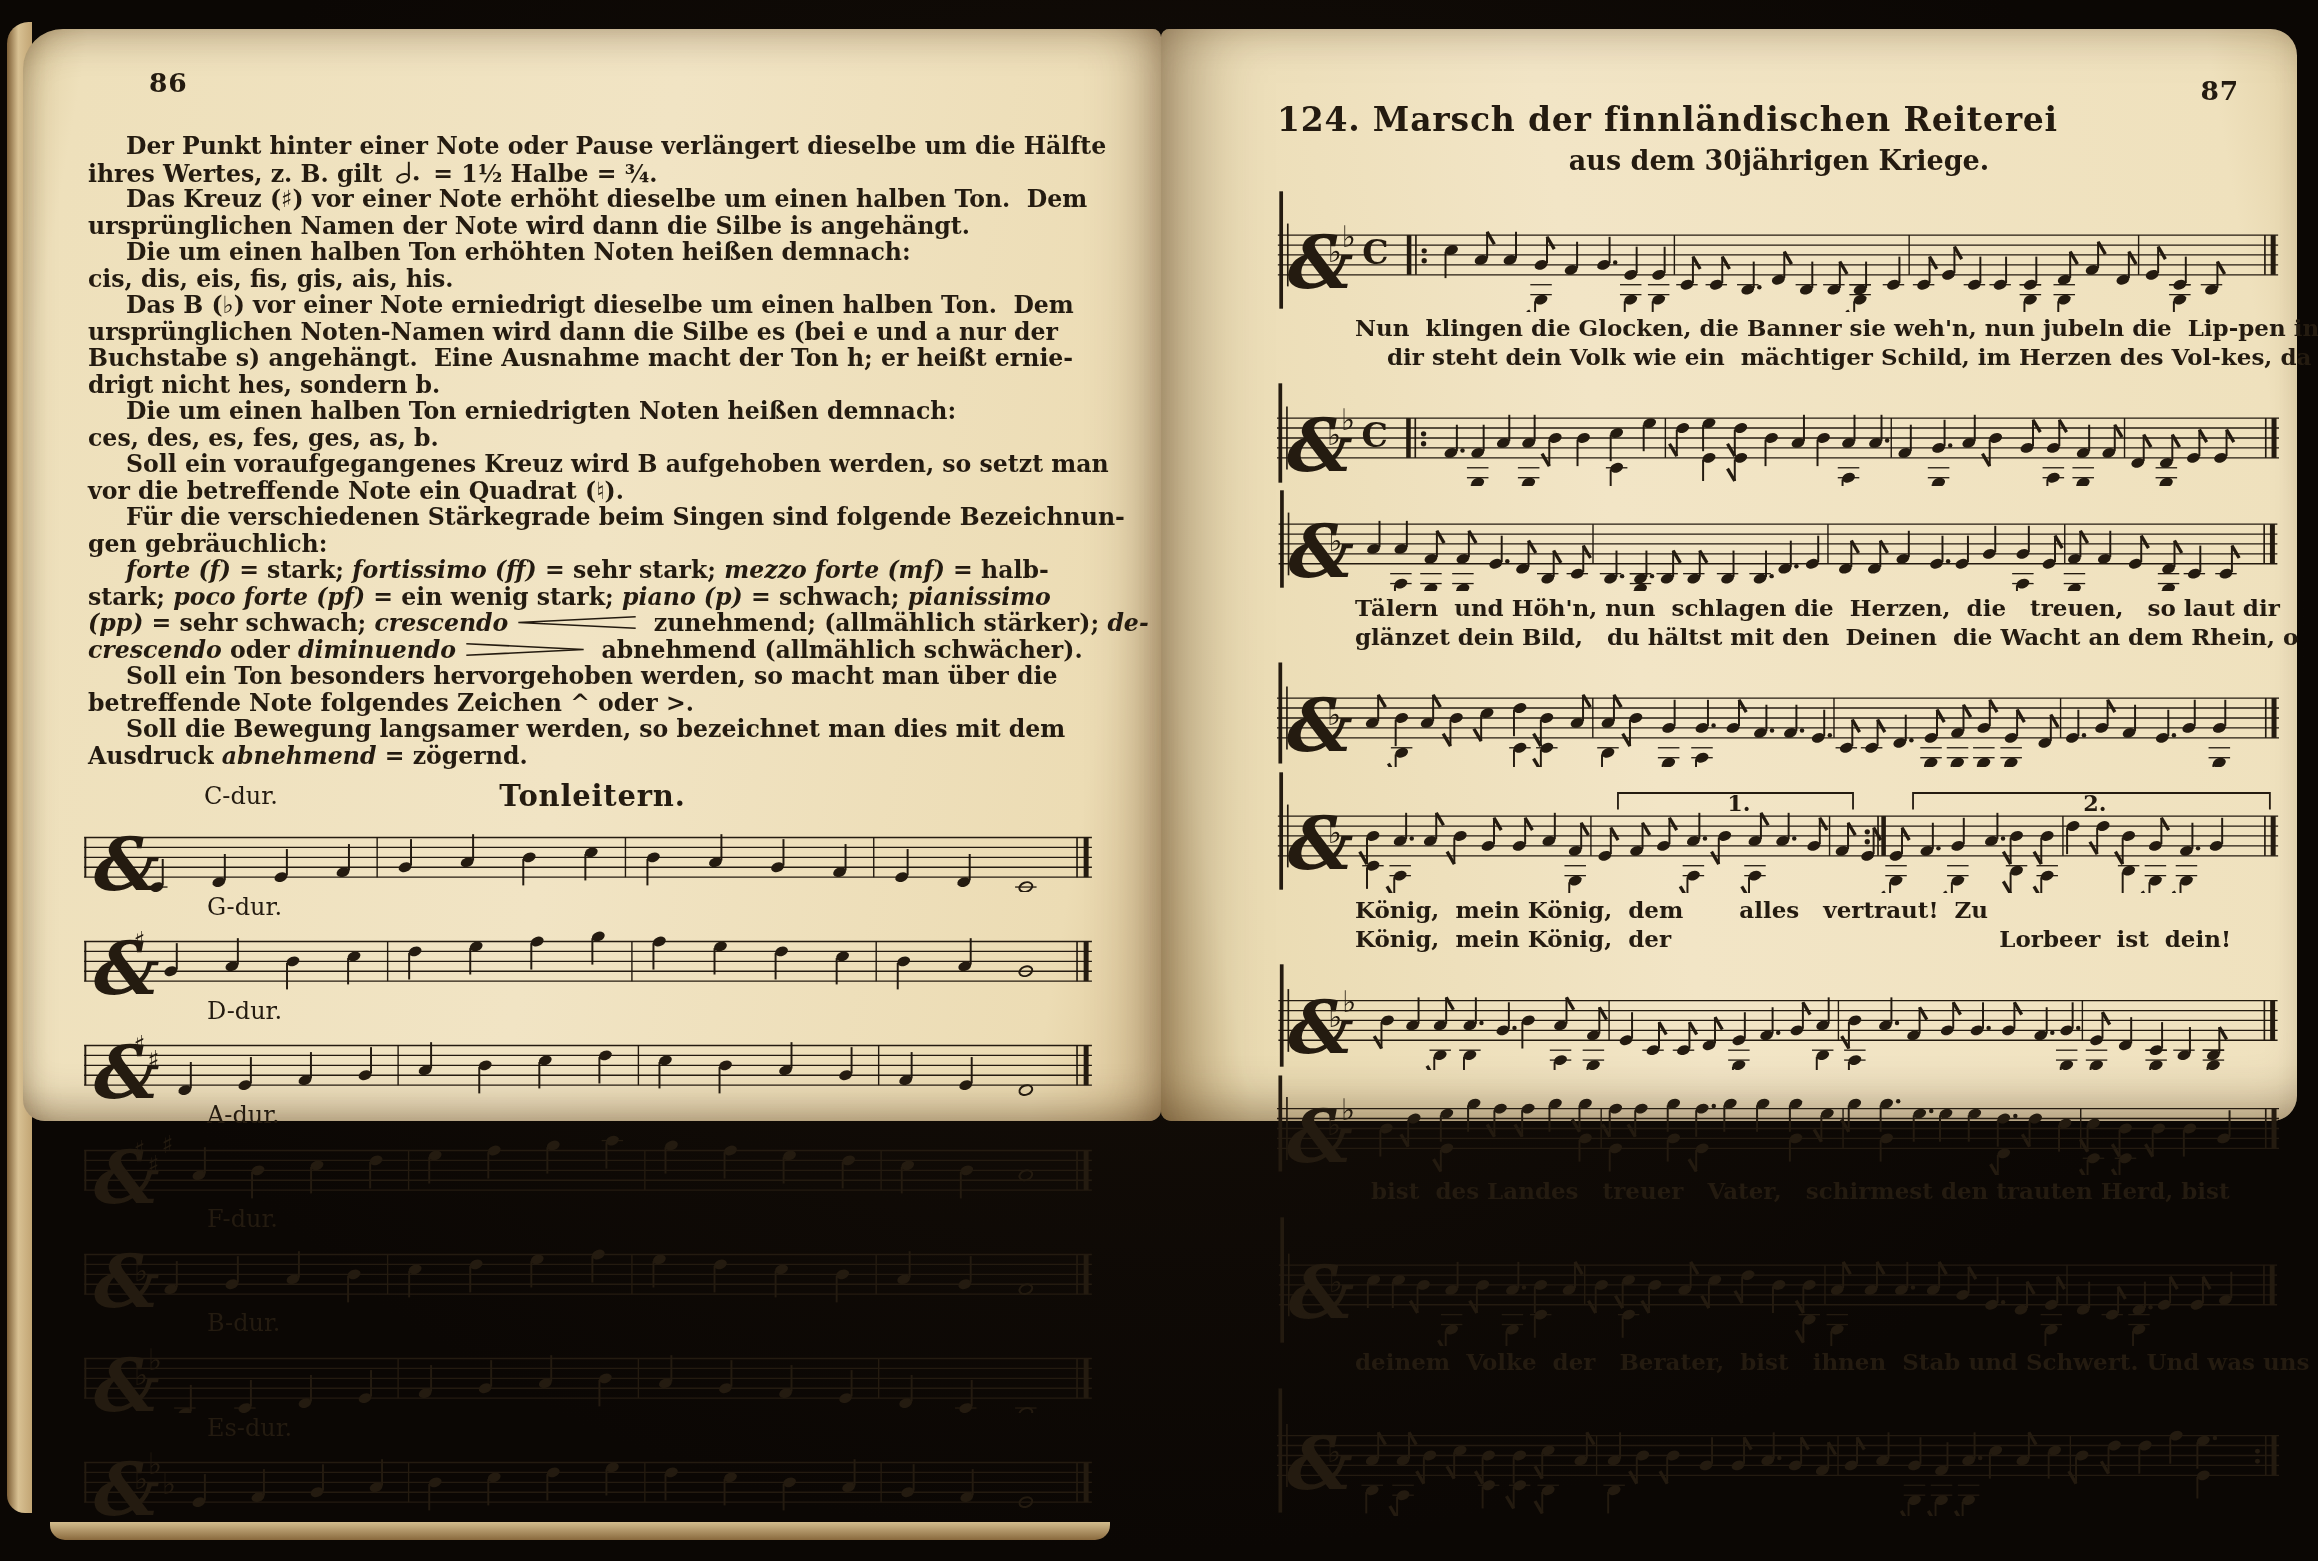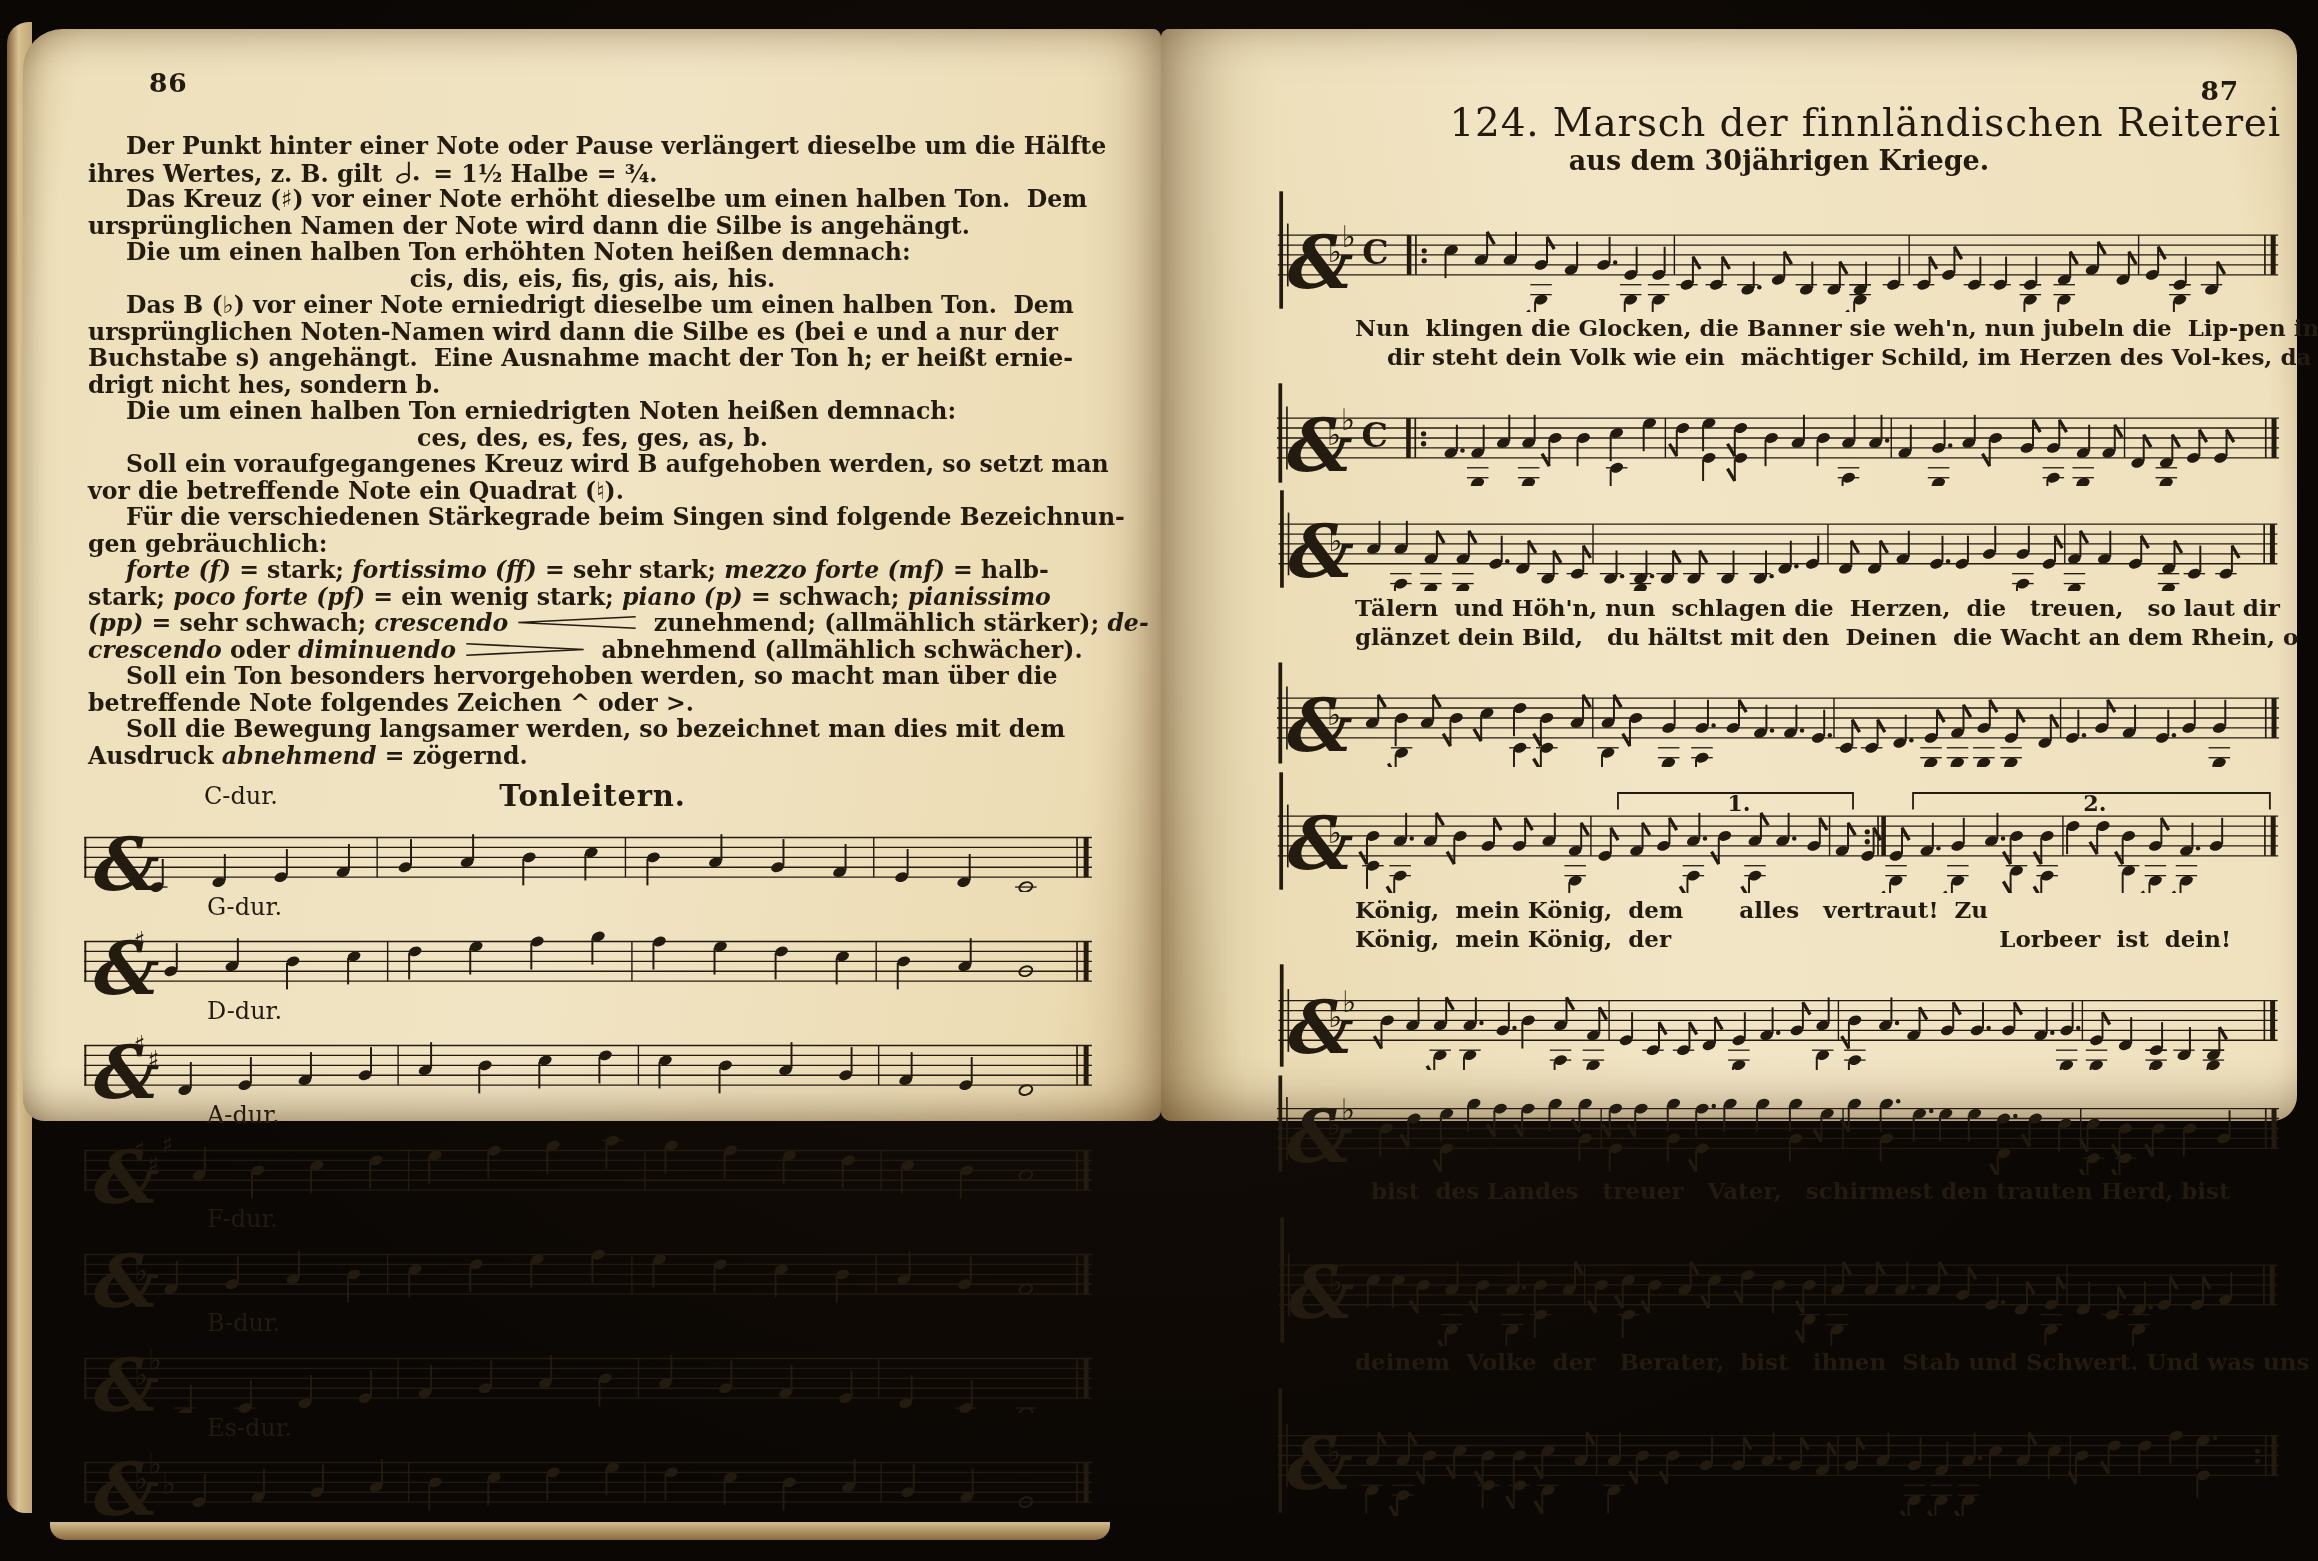--- a/index.html
+++ b/index.html
@@ -37,37 +37,37 @@
                inset 0 -38px 50px -28px rgba(70,40,10,.42);
   }
   .pagenum{position:absolute;font-size:26.5px;font-weight:700;letter-spacing:0.8px}
   .pagenum-left{left:126px;top:38px}
   .pagenum-right{right:58px;top:46px}
 
   
   .para{position:absolute;left:65px;top:104px;width:1009px;
         font-size:23.6px;font-weight:700;line-height:26.5px;}
   .para-line{white-space:pre;height:26.5px;overflow:visible}
-  .para-line.center{text-align:center}
+  .para-line.center{text-align:left}
   .para-line.indent{text-indent:38px}
   .ital{font-style:italic;font-weight:600}
   .hairpin{display:inline-block;vertical-align:middle;margin:0 6.6px 3.3px 6.6px}
   .noteicon{display:inline-block;vertical-align:middle;margin:0 3.3px 5px 3.3px}
 
   .tl-row{position:absolute;left:65px;top:750px;width:1009px;height:35px}
   .c-label{position:absolute;left:116px;top:3.3px;font-size:24px;font-weight:400}
   .tl-heading{position:absolute;left:0;right:0;top:0;text-align:center;font-size:29px;font-weight:800;letter-spacing:0.8px}
 
   .scales{position:absolute;left:60px;top:787px;width:1012px}
   .scale-label{font-size:24px;font-weight:400;margin:1.7px 0 0 124px;height:26.5px;line-height:26.5px}
   .scales svg, .flow svg{display:block}
 
   
   .right-content{position:absolute;left:116px;top:71px;width:1004px}
-  .title{text-align:right;font-size:39px;font-weight:400;height:45px;letter-spacing:0.8px}
+  .title{text-align:left;font-size:33px;font-weight:700;height:45px;letter-spacing:0.8px}
   .subtitle{text-align:center;font-size:27px;font-weight:700;height:31px;margin-bottom:11.6px}
   .lyrics-block{margin:1.7px 0 8.3px 78px;font-size:23px;font-weight:700;line-height:29px}
   .lyric-line{white-space:pre;height:29px}
 </style>
 </head>
 <body>
 
 <div class="stack-edge"></div>
 <div class="stack-edge-bottom"></div>
 

